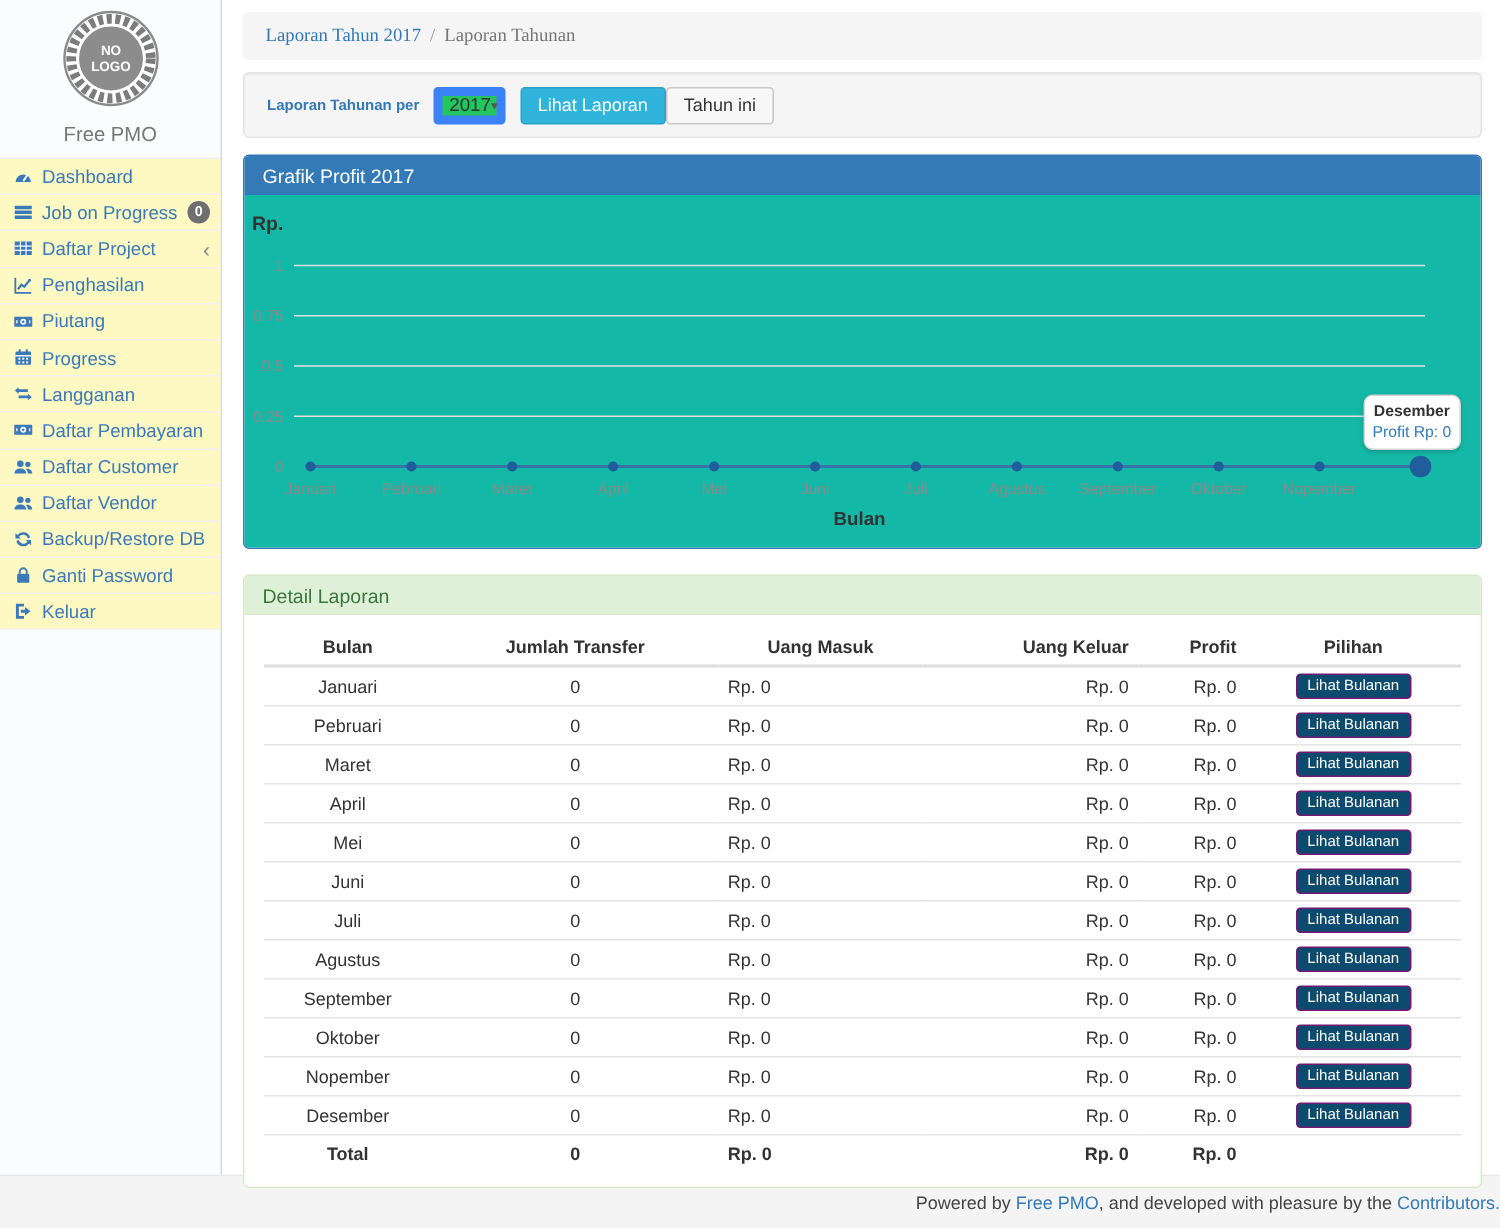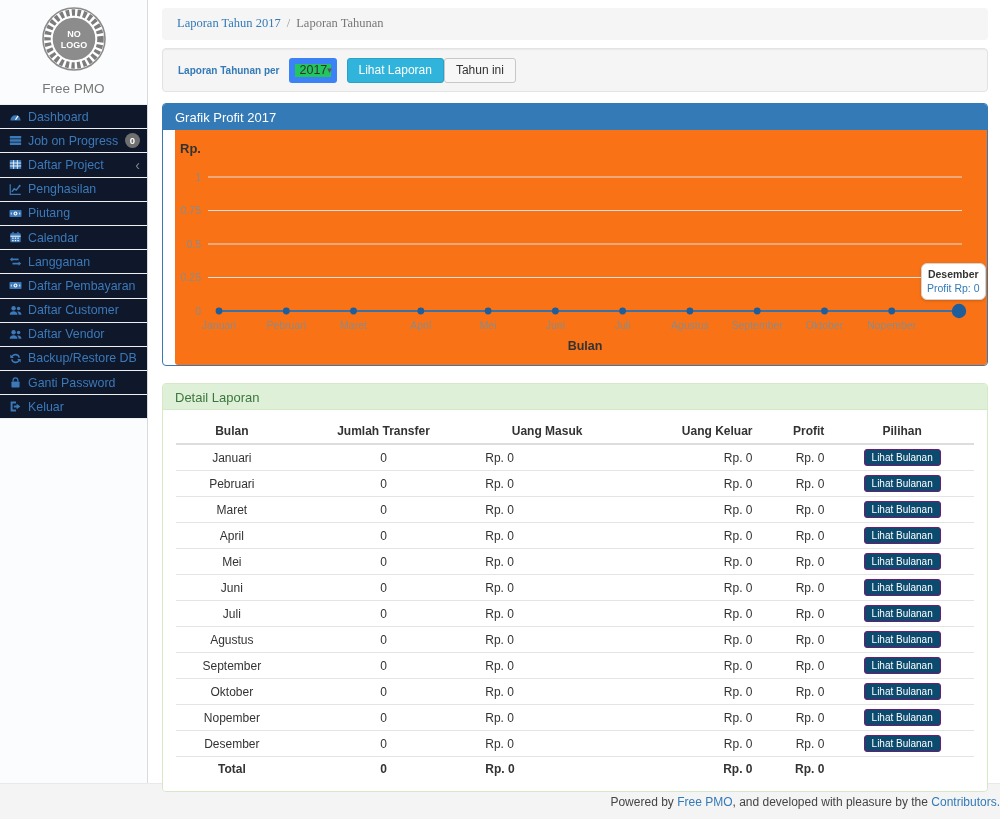--- a/index.html
+++ b/index.html
@@ -15,21 +15,21 @@
   .sidebar {
     width:148px; flex:0 0 148px; background:#fbfcfd;
     border-right:1px solid #d9d9d9;
   }
   .brand { text-align:center; padding-top:6px; }
   .brand-name { color:#777; font-size:13.5px; margin-top:5px; }
   .menu { margin-top:8px; border-top:1px solid #f0f0f0; }
   .menu-item {
     display:flex; align-items:center; height:24.2px;
     border-bottom:1px solid #f0f0f0; padding:0 7px;
-    color:#3b79b8; font-size:12.4px; cursor:pointer; background:#0f172a;
+    color:#3b79b8; font-size:12.4px; cursor:pointer; background:#fef9c3;
   }
   .mi-icon { width:17px; display:inline-flex; justify-content:center; margin-right:4px; color:#3b79b8; }
   .mi-icon svg { display:block; }
   .mi-label { white-space:nowrap; }
   .mi-badge {
     margin-left:auto; background:#6f6f6f; color:#fff; border-radius:50%;
     font-size:9.5px; width:15px; height:15px; line-height:15px; text-align:center; font-weight:bold;
   }
   .mi-chevron { margin-left:auto; color:#888; font-size:14px; line-height:10px; }
 
@@ -63,21 +63,21 @@
   .btn-info { background:#30b4db; border-color:#28a2c6; color:#fff; }
   .btn-default { background:#f7f7f7; border-color:#c8c8c8; color:#333; }
 
   
   .panel { border-radius:4px; }
   .panel-primary { border:1px solid #337ab7; margin-bottom:17px; }
   .panel-primary .panel-heading {
     background:#337ab7; color:#fff; font-size:13px;
     padding:5.5px 12px; height:26px; border-radius:3px 3px 0 0;
   }
-  .chart-body { position:relative; height:235px; background:#f97316; border-radius:0 0 3px 3px;margin-left:12px; }
+  .chart-body { position:relative; height:235px; background:#14b8a6; border-radius:0 0 3px 3px; }
   .chart-body svg.chart { position:absolute; left:0; top:0; }
   .grid { stroke:#e0e0e0; stroke-width:1; }
   .chart-tooltip {
     position:absolute; left:746px; top:133px; min-width:58px;
     background:#fff; border:1px solid #d4d4d4; border-radius:6px;
     padding:4px 5px 5px; text-align:center; font-size:10.5px;
     box-shadow:0 1px 3px rgba(0,0,0,.18);
   }
   .tt-title { font-weight:bold; color:#333; }
   .tt-value { color:#337ab7; margin-top:2px; }
@@ -198,21 +198,21 @@
               <g fill="#fff">
                 <rect x="4" y="8" width="1.6" height="1.6"></rect>
                 <rect x="7.2" y="8" width="1.6" height="1.6"></rect>
                 <rect x="10.4" y="8" width="1.6" height="1.6"></rect>
                 <rect x="4" y="11" width="1.6" height="1.6"></rect>
                 <rect x="7.2" y="11" width="1.6" height="1.6"></rect>
                 <rect x="10.4" y="11" width="1.6" height="1.6"></rect>
               </g>
             </svg>
           </span>
-          <span class="mi-label">Calendar</span>
+          <span class="mi-label">Progress</span>
         </div>
         <div class="menu-item">
           <span class="mi-icon">
             <svg viewBox="0 0 16 16" width="13" height="13" fill="currentColor" aria-hidden="true">
               <path d="M1 5.4l3.2-2.7v1.6h7.6v2.2H4.2v1.6z"></path>
               <path d="M15 10.6l-3.2 2.7v-1.6H4.2V9.5h7.6V7.9z"></path>
             </svg>
           </span>
           <span class="mi-label">Langganan</span>
         </div>

